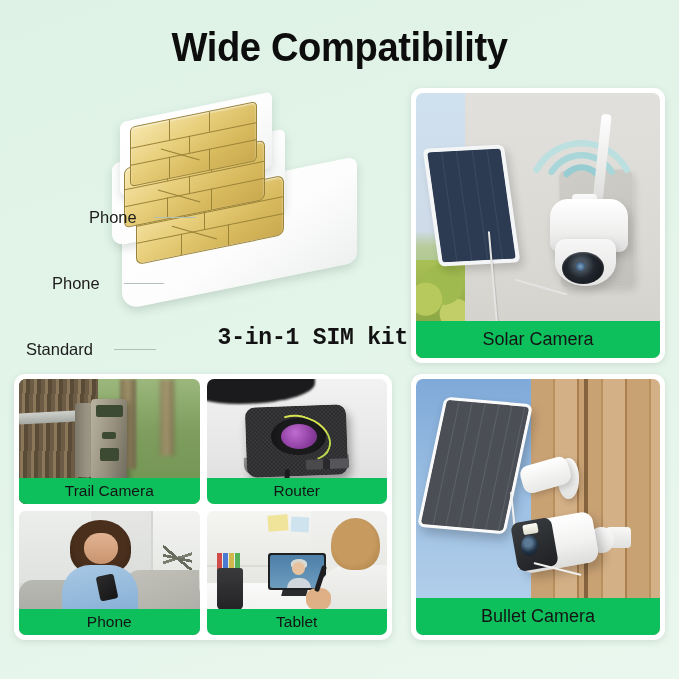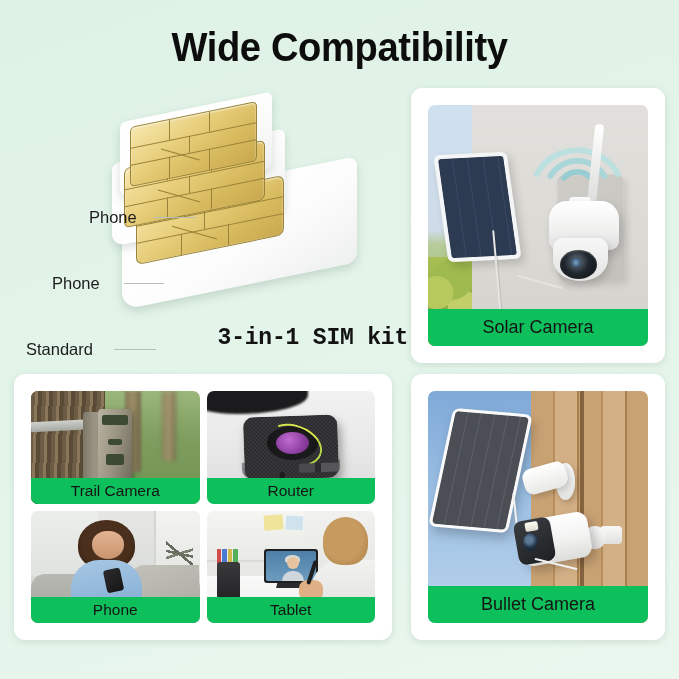--- a/index.html
+++ b/index.html
@@ -161,21 +161,21 @@
     letter-spacing: -0.2px;
   }
 
   
   .card {
     position: absolute;
     background: #ffffff;
     border-radius: 11px;
     box-shadow: 0 2px 7px rgba(90,120,100,0.18);
     overflow: hidden;
-    padding: 17px;
+    padding: 5px;
     box-sizing: border-box;
   }
   .tile {
     position: relative;
     border-radius: 7px;
     overflow: hidden;
     width: 100%;
     height: 100%;
   }
   .photo {

